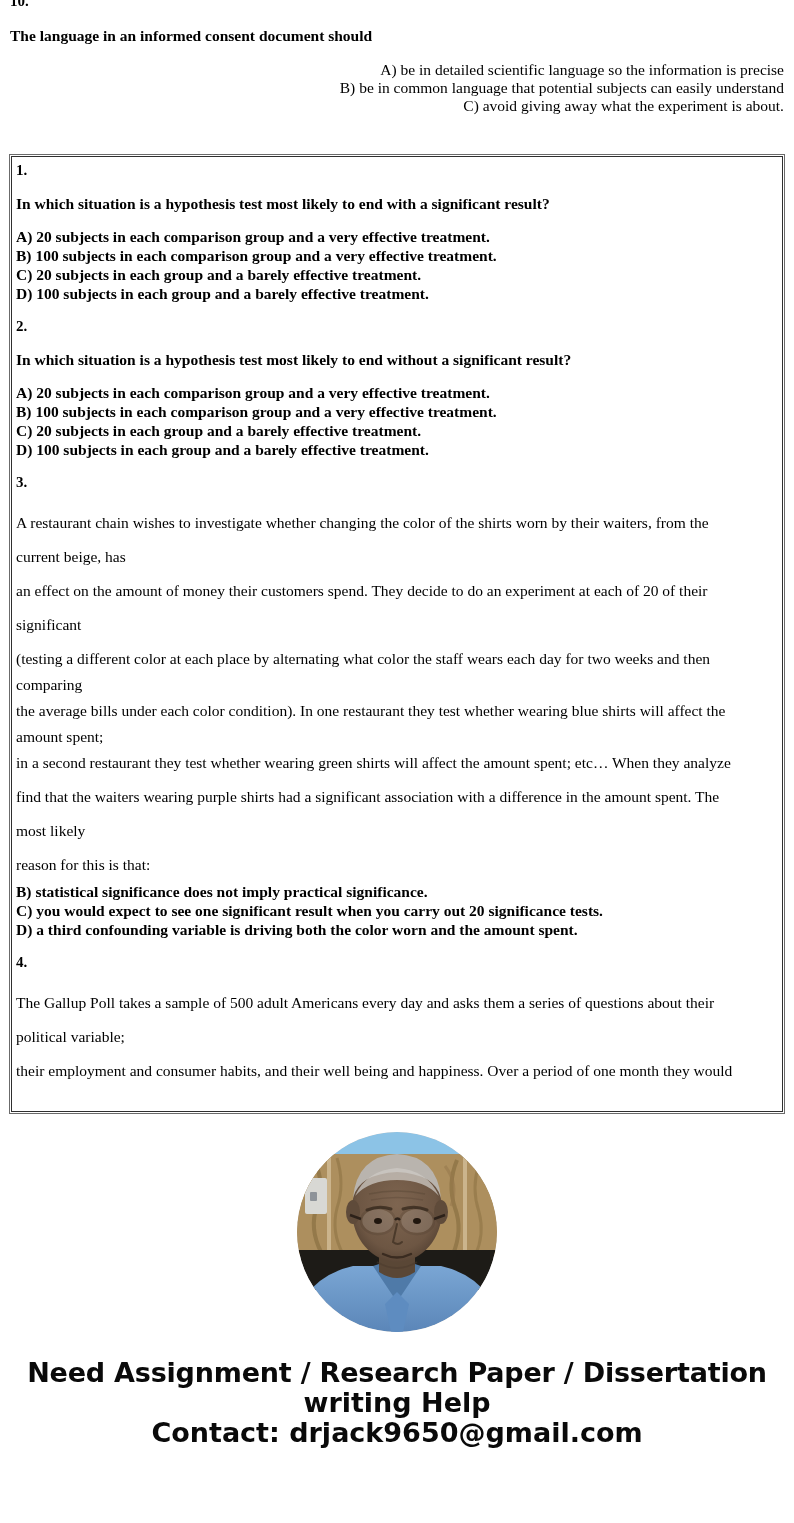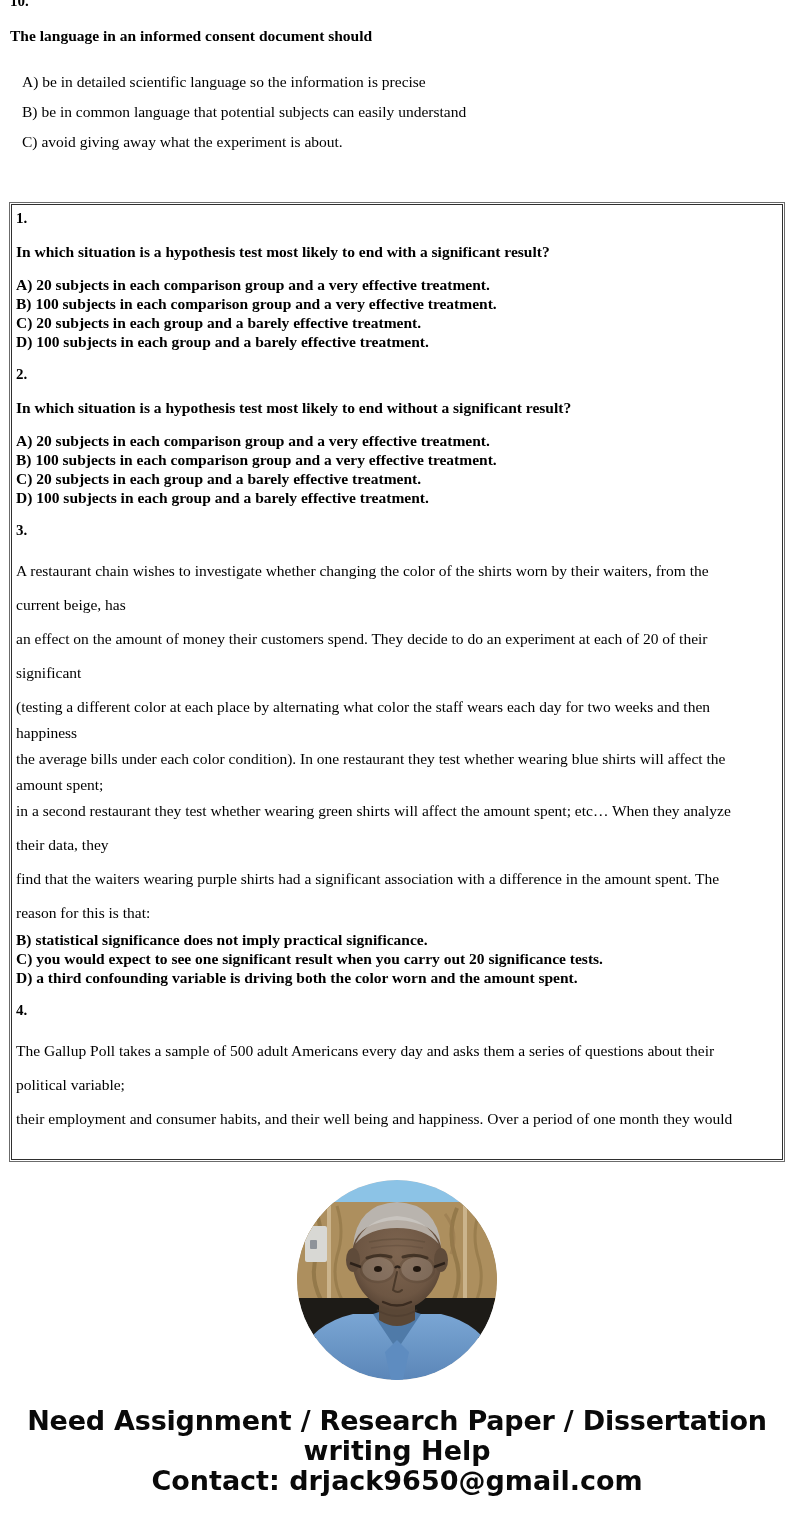--- a/index.html
+++ b/index.html
@@ -36,22 +36,23 @@
     line-height: 17px;
     margin: 0;
     white-space: pre-wrap;
     font-weight: bold;
   }
   .spacer-sm { height: 17px; }
 
   .opt {
     font-size: 15.5px;
     line-height: 18px;
-    margin: 12px;
+    margin: 0;
     white-space: pre-wrap;
+    text-align: right;
   }
 
   
   .qbox-wrap {
     margin: 0 9px;
     padding: 0;
   }
   .qbox {
     border: 1px solid #6b6b6b;
     padding: 1px;
@@ -170,26 +171,26 @@
   <div class="gap-block"></div>
 
   <div>
     <div class="qnum">3.</div>
     <div class="gap-block"></div>
     <div class="wide-line">A restaurant chain wishes to investigate whether changing the color of the shirts worn by their waiters, from the</div>
     <div class="wide-line">current beige, has</div>
     <div class="wide-line">an effect on the amount of money their customers spend. They decide to do an experiment at each of 20 of their</div>
     <div class="wide-line">significant</div>
     <div class="wide-line">(testing a different color at each place by alternating what color the staff wears each day for two weeks and then</div>
-    <div class="wide-line tight">happiness</div>
+    <div class="wide-line tight">comparing</div>
     <div class="wide-line">the average bills under each color condition). In one restaurant they test whether wearing blue shirts will affect the</div>
     <div class="wide-line tight">amount spent;</div>
     <div class="wide-line">in a second restaurant they test whether wearing green shirts will affect the amount spent; etc… When they analyze</div>
-    <div class="wide-line">their data, they</div>
     <div class="wide-line">find that the waiters wearing purple shirts had a significant association with a difference in the amount spent. The</div>
+    <div class="wide-line">most likely</div>
     <div class="wide-line">reason for this is that:</div>
     <div class="qline">B) statistical significance does not imply practical significance.</div>
     <div class="qline">C) you would expect to see one significant result when you carry out 20 significance tests.</div>
     <div class="qline">D) a third confounding variable is driving both the color worn and the amount spent.</div>
   </div>
 
   <div class="gap-block"></div>
 
   <div>
     <div class="qnum">4.</div>

